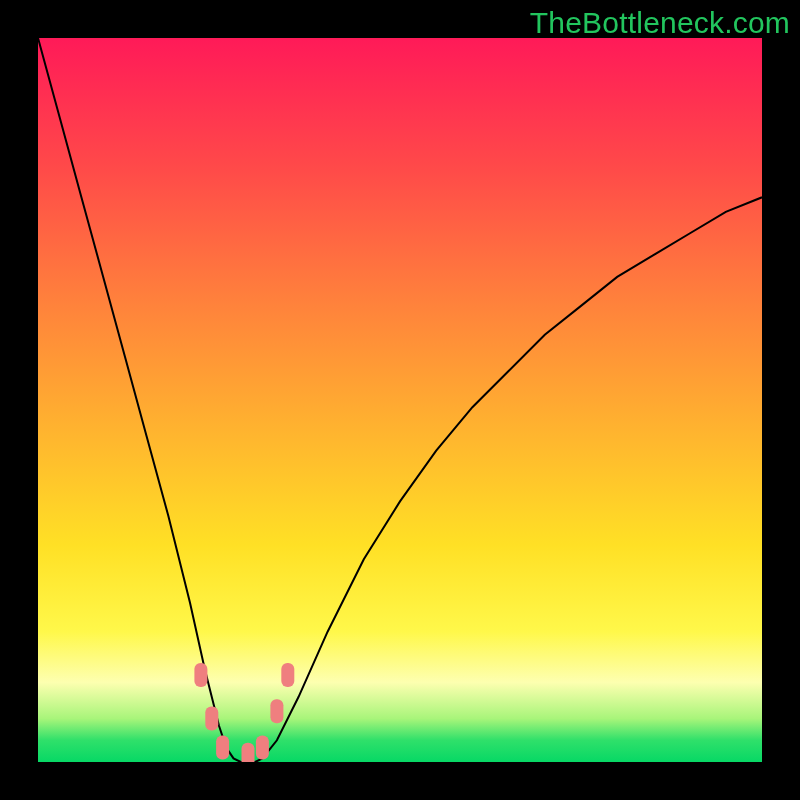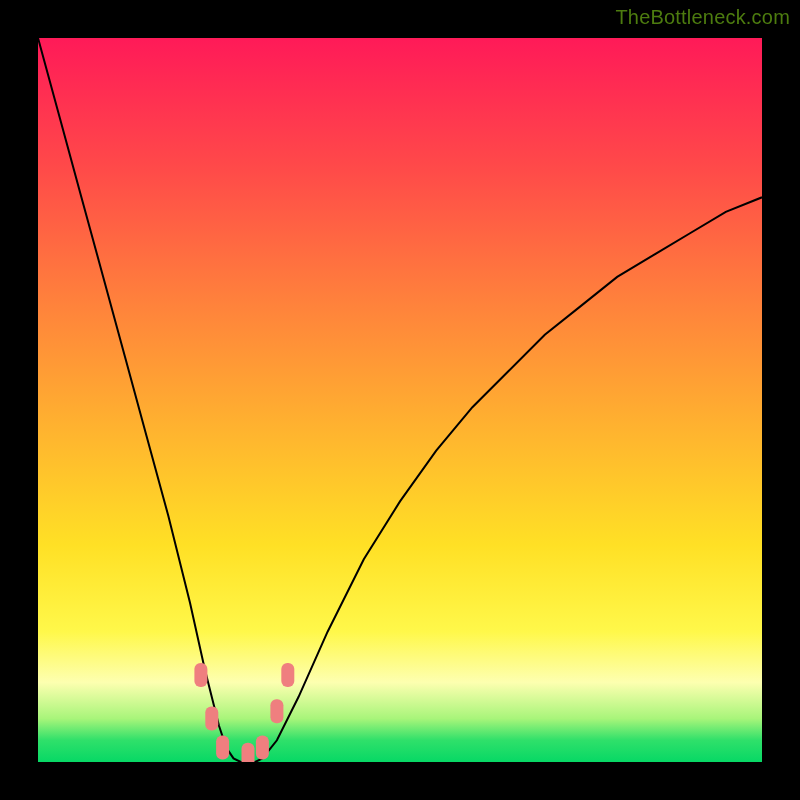--- a/index.html
+++ b/index.html
@@ -37,22 +37,22 @@
       #a8f57a 94%,
       #2fe06a 97%,
       #07d865 100%
     );
   }
   .watermark {
     position: absolute;
     top: 6px;
     right: 10px;
     font-family: Arial, Helvetica, sans-serif;
-    font-size: 20px;
-    color: #4d7c0f;
+    font-size: 30px;
+    color: #22c55e;
     letter-spacing: 0.2px;
     user-select: none;
   }
   svg.overlay {
     position: absolute;
     left: 0;
     top: 0;
     width: 724px;
     height: 724px;
   }

